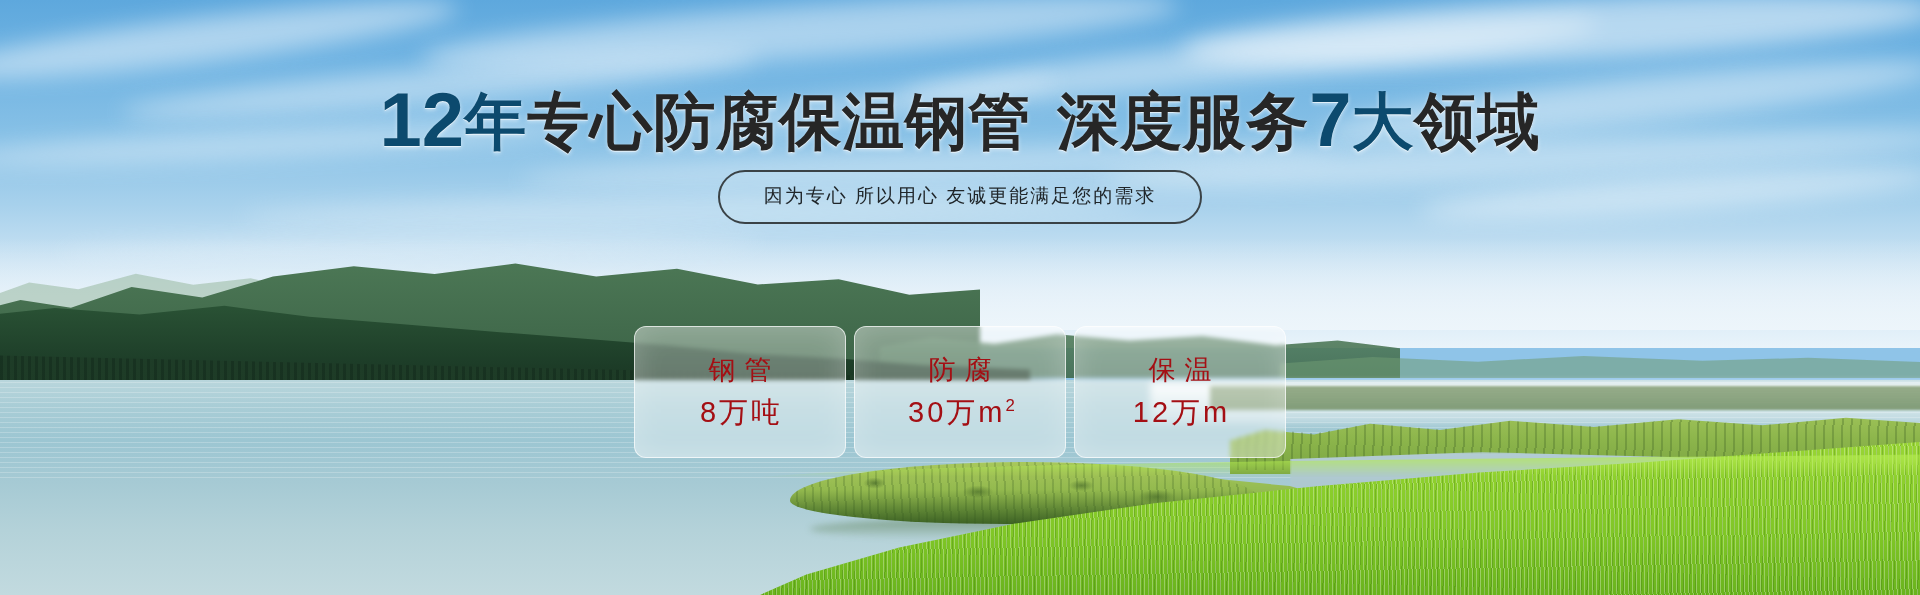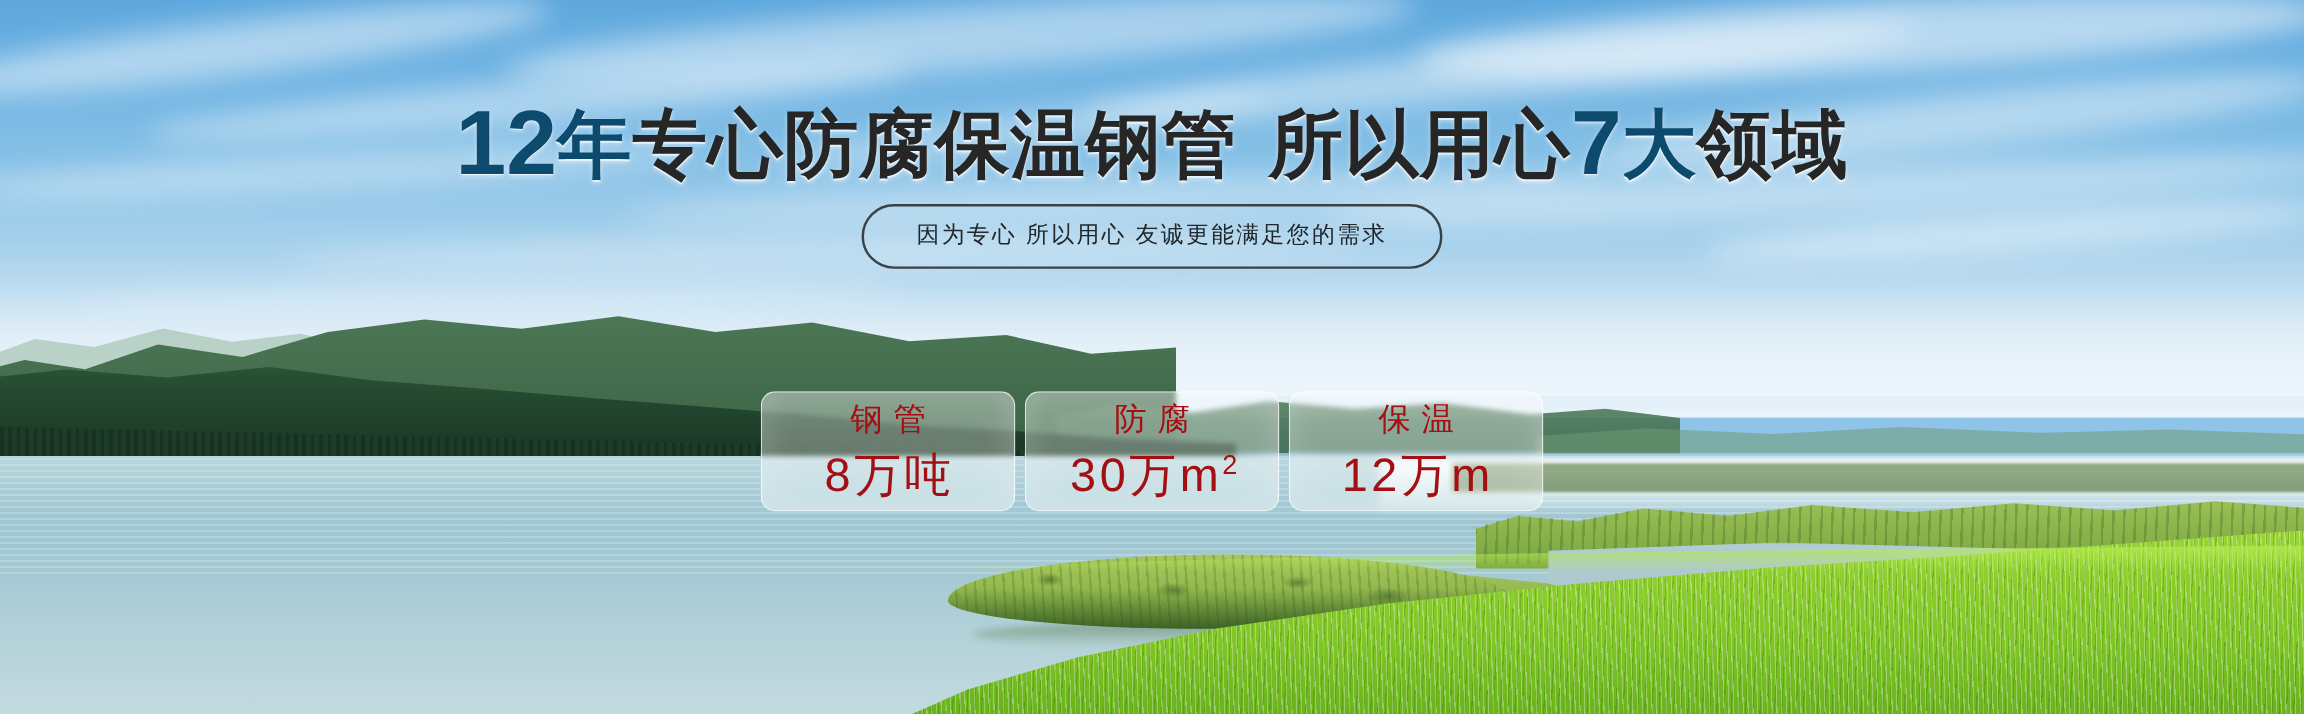--- a/index.html
+++ b/index.html
@@ -230,37 +230,37 @@
     letter-spacing:2px;
     white-space:nowrap;
     background:rgba(255,255,255,.06);
   }
 
   .cards {
     position:absolute; left:0; right:0; top:326px;
     display:flex; justify-content:center; gap:8px;
   }
   .card {
-    width:212px; height:100px;
+    width:212px; height:132px;
     border-radius:12px;
     border:1px solid rgba(255,255,255,.72);
     background:rgba(255,255,255,.34);
     backdrop-filter:blur(2px);
     display:flex; flex-direction:column;
     align-items:center; justify-content:center;
     gap:14px;
     box-shadow:inset 0 0 30px rgba(255,255,255,.22);
   }
   .card-title {
     font-size:27px; color:#a40f14;
     letter-spacing:9px; text-indent:9px;
     line-height:1;
   }
   .card-value {
-    font-size:39px; color:#a40f14;
+    font-size:29px; color:#a40f14;
     letter-spacing:3px; text-indent:3px;
     line-height:1;
   }
   .card-value sup { font-size:.58em; vertical-align:super; letter-spacing:0; }
 </style>
 </head>
 <body>
 
 <div class="banner">
 
@@ -304,21 +304,21 @@
     <div class="island-tex"></div>
 
     <div class="grass"></div>
     <div class="grass-blades"></div>
     <div class="grass-edge"></div>
   </div>
 
   <div class="content">
 
     <div class="headline">
-      <span class="hl-red hl-num">12</span><span class="hl-red">年</span><span>专心防腐保温钢管</span><span class="hl-gap"></span><span>所以用心</span><span class="hl-red hl-num">7</span><span class="hl-red">大</span><span>领域</span>
+      <span class="hl-red hl-num">12</span><span class="hl-red">年</span><span>专心防腐保温钢管</span><span class="hl-gap"></span><span>深度服务</span><span class="hl-red hl-num">7</span><span class="hl-red">大</span><span>领域</span>
     </div>
 
     <div class="subtitle-wrap">
       <div class="subtitle">因为专心 所以用心 友诚更能满足您的需求</div>
     </div>
 
     <div class="cards">
 
       <div class="card">
         <div class="card-title">钢管</div>

